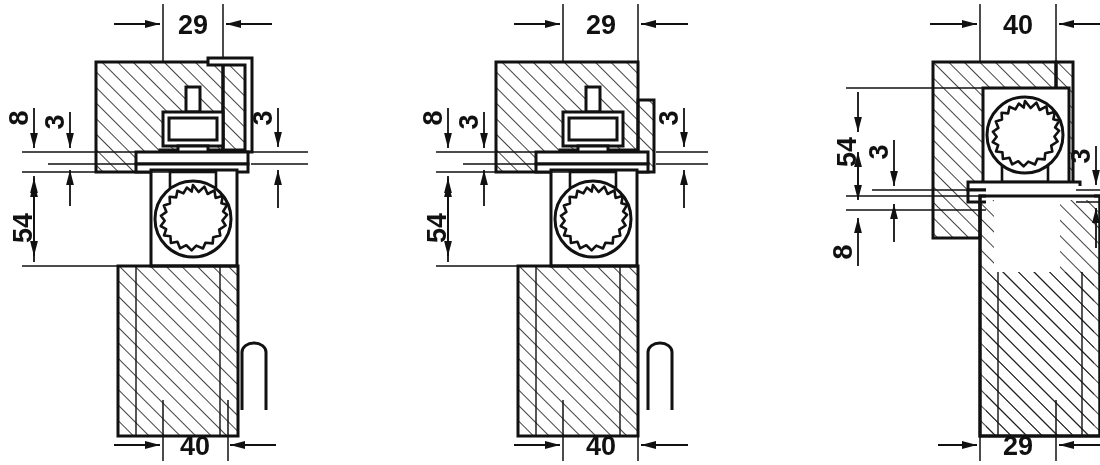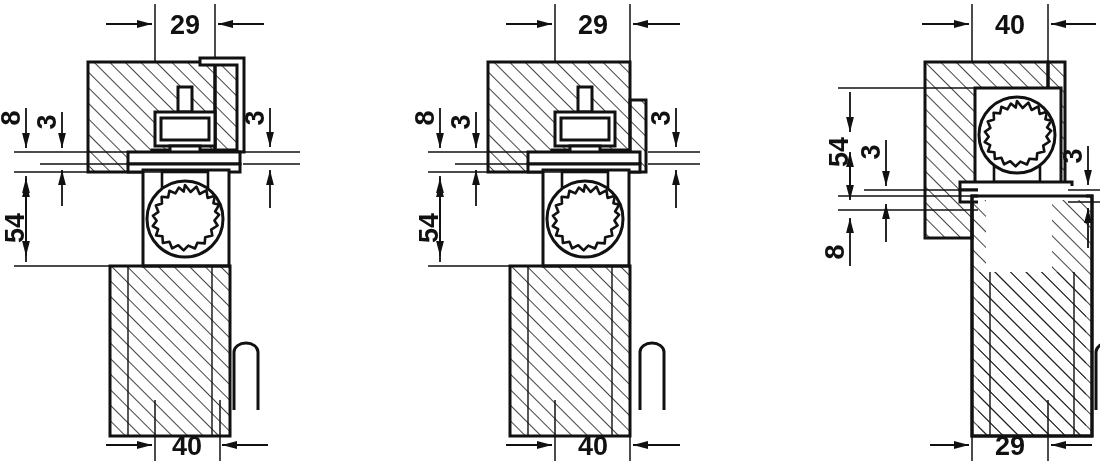--- a/index.html
+++ b/index.html
@@ -1,17 +1,17 @@
 <!DOCTYPE html>
 <html><head>
 <meta charset="utf-8">
 <style>
   html,body{margin:0;padding:0;background:#ffffff;}
   body{width:1100px;height:465px;overflow:hidden;font-family:"Liberation Sans",sans-serif;}
-  #stage{position:relative;width:980px;height:465px;background:#fff;}
+  #stage{position:relative;width:980px;height:465px;background:#fff;padding-left:8px;}
   svg{display:block;}
   .dimtext{font-family:"Liberation Sans",sans-serif;font-weight:bold;font-size:27px;fill:#111111;}
 </style>
 </head>
 <body>
 
 <div id="stage">
 <svg width="1100" height="465" viewBox="0 0 1100 465">
   <defs>
     <pattern id="hatchUp" width="11" height="11" patternUnits="userSpaceOnUse" patternTransform="rotate(-45)">

